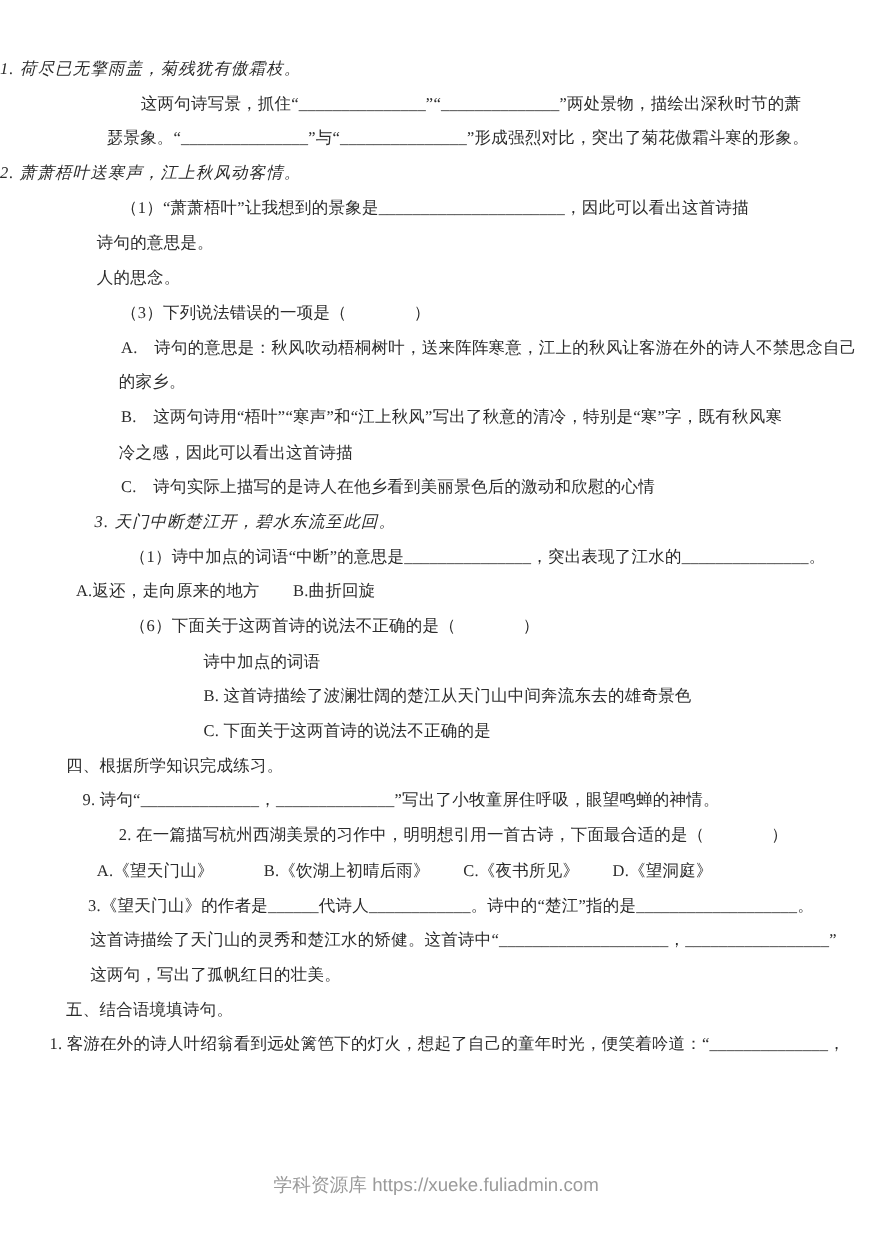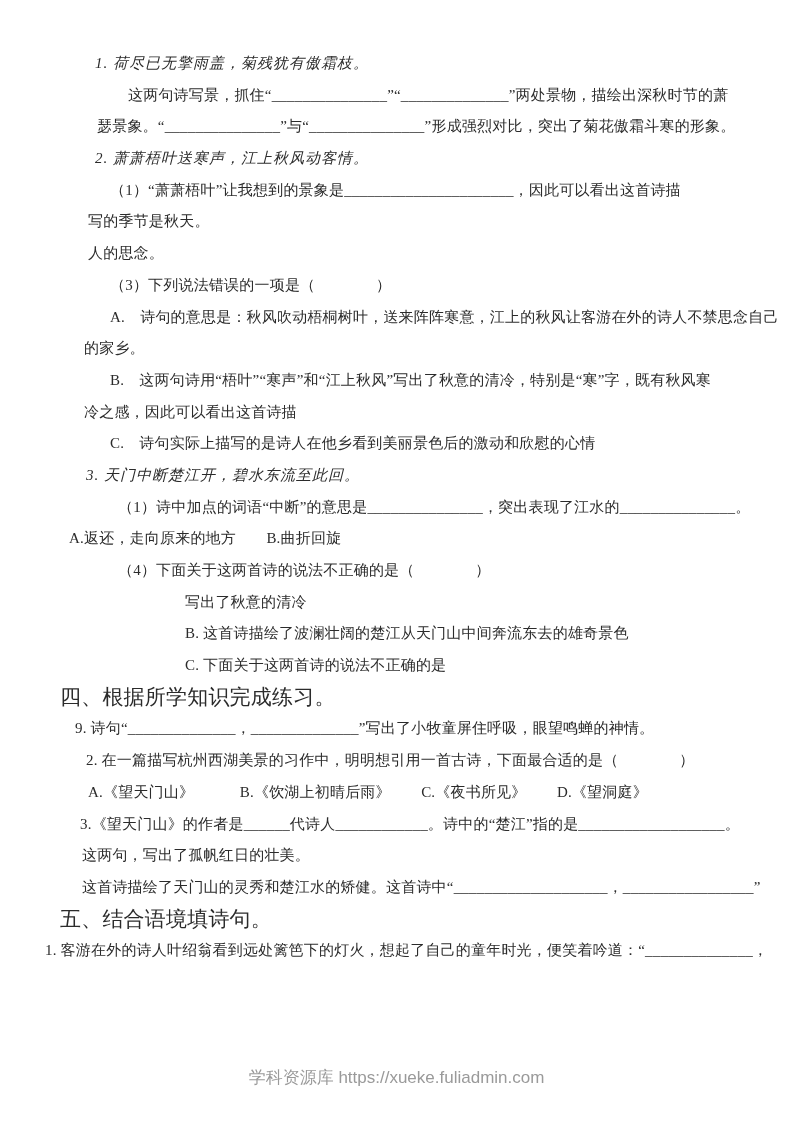--- a/index.html
+++ b/index.html
@@ -14,37 +14,37 @@
   .content{padding-top:54px;}
   .line{
     font-size:15px;
     line-height:19px;
     margin-bottom:12.7px;
     white-space:nowrap;
     letter-spacing:0.2px;
   }
   
   .kai{font-style:italic;letter-spacing:1px;}
-  .heading{font-size:21px;}
+  .heading{font-size:15px;}
   
   .in45{margin-left:45px}
   .in60{margin-left:60px}
-  .in72{margin-left:86px}
+  .in72{margin-left:108px}
   .in75{margin-left:75px}
   .in80{margin-left:80px}
   .in82{margin-left:82px}
   .in86{margin-left:86px}
   .in88{margin-left:88px}
-  .in95{margin-left:95px}
+  .in95{}
   .in97{margin-left:97px}
   .in110{margin-left:110px}
   .in118{margin-left:118px}
   .in128{margin-left:128px}
   .in145{margin-left:69px}
-  .in148{margin-left:84px}
+  .in148{margin-left:108px}
   .in185{margin-left:185px}
   .footer{
     position:absolute;
     top:1066px;left:0;
     width:100%;
     text-align:center;
     font-family:"Liberation Sans","DejaVu Sans",sans-serif;
     font-size:17px;
     color:#9a9a9a;
   }
@@ -55,44 +55,44 @@
 
 <div class="page">
   <div class="content">
 
     <div class="line kai in95">1. 荷尽已无擎雨盖，菊残犹有傲霜枝。</div>
     <div class="line in128">这两句诗写景，抓住“_______________”“______________”两处景物，描绘出深秋时节的萧</div>
     <div class="line in97">瑟景象。“_______________”与“_______________”形成强烈对比，突出了菊花傲霜斗寒的形象。</div>
 
     <div class="line kai in95">2. 萧萧梧叶送寒声，江上秋风动客情。</div>
     <div class="line in110">（1）“萧萧梧叶”让我想到的景象是______________________，因此可以看出这首诗描</div>
-    <div class="line in88">写的季节是秋天。</div>
+    <div class="line in88">诗句的意思是。</div>
     <div class="line in88">人的思念。</div>
     <div class="line in110">（3）下列说法错误的一项是（　　　　）</div>
     <div class="line in110">A.　诗句的意思是：秋风吹动梧桐树叶，送来阵阵寒意，江上的秋风让客游在外的诗人不禁思念自己</div>
     <div class="line in148">的家乡。</div>
     <div class="line in110">B.　这两句诗用“梧叶”“寒声”和“江上秋风”写出了秋意的清冷，特别是“寒”字，既有秋风寒</div>
     <div class="line in148">冷之感，因此可以看出这首诗描</div>
     <div class="line in110">C.　诗句实际上描写的是诗人在他乡看到美丽景色后的激动和欣慰的心情</div>
 
     <div class="line kai in86">3. 天门中断楚江开，碧水东流至此回。</div>
     <div class="line in118">（1）诗中加点的词语“中断”的意思是_______________，突出表现了江水的_______________。</div>
     <div class="line in145">A.返还，走向原来的地方　　B.曲折回旋</div>
-    <div class="line in118">（4）下面关于这两首诗的说法不正确的是（　　　　）</div>
-    <div class="line in185">写出了秋意的清冷</div>
+    <div class="line in118">（6）下面关于这两首诗的说法不正确的是（　　　　）</div>
+    <div class="line in185">诗中加点的词语</div>
     <div class="line in185">B. 这首诗描绘了波澜壮阔的楚江从天门山中间奔流东去的雄奇景色</div>
     <div class="line in185">C. 下面关于这两首诗的说法不正确的是</div>
 
     <div class="line heading in60">四、根据所学知识完成练习。</div>
     <div class="line in75">9. 诗句“______________，______________”写出了小牧童屏住呼吸，眼望鸣蝉的神情。</div>
     <div class="line in72">2. 在一篇描写杭州西湖美景的习作中，明明想引用一首古诗，下面最合适的是（　　　　）</div>
     <div class="line in88">A.《望天门山》　　　B.《饮湖上初晴后雨》　　C.《夜书所见》　　D.《望洞庭》</div>
     <div class="line in80">3.《望天门山》的作者是______代诗人____________。诗中的“楚江”指的是___________________。</div>
+    <div class="line in82">这首诗描绘了天门山的灵秀和楚江水的矫健。这首诗中“____________________，_________________”</div>
     <div class="line in82">这两句，写出了孤帆红日的壮美。</div>
-    <div class="line in82">这首诗描绘了天门山的灵秀和楚江水的矫健。这首诗中“____________________，_________________”</div>
 
     <div class="line heading in60">五、结合语境填诗句。</div>
     <div class="line in45">1. 客游在外的诗人叶绍翁看到远处篱笆下的灯火，想起了自己的童年时光，便笑着吟道：“______________，</div>
 
   </div>
 
   <div class="footer">
     <span>学科资源库</span>
     <span> </span>
     <a href="#">https://xueke.fuliadmin.com</a>

